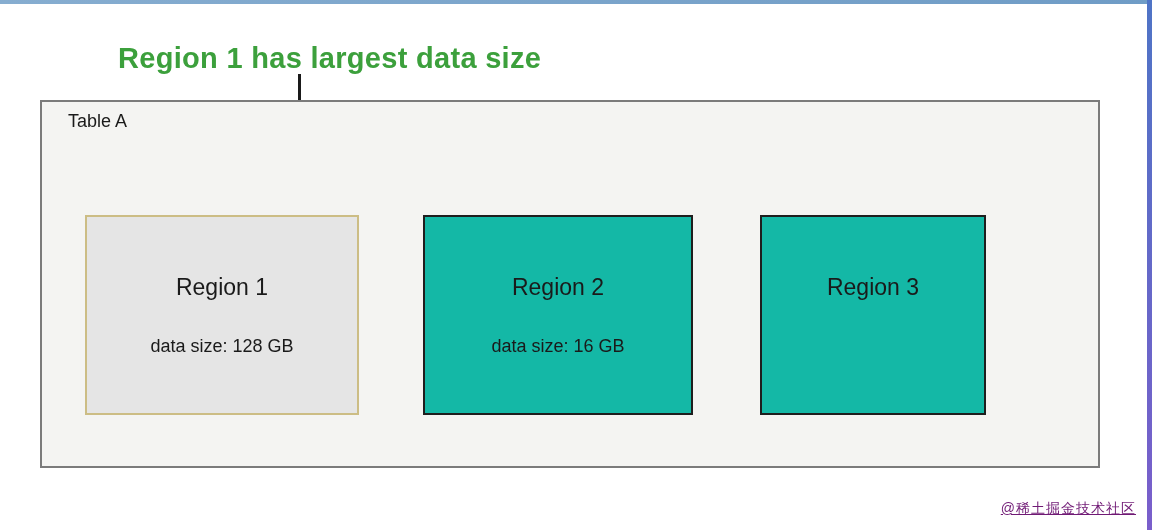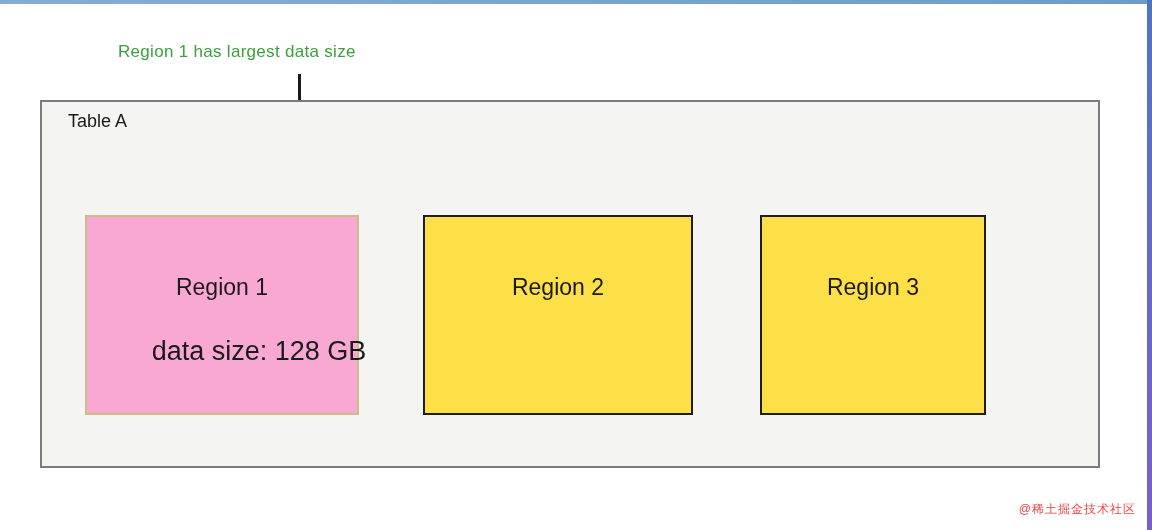--- a/index.html
+++ b/index.html
@@ -25,22 +25,22 @@
   .edge-right {
     position: absolute;
     right: 0; top: 0;
     width: 5px; height: 530px;
     background: linear-gradient(to bottom, #4f74c6, #7a5ecb);
   }
   
   .annotation {
     position: absolute;
     left: 118px; top: 42px;
-    font-size: 17px;
-    font-weight: 400;
+    font-size: 29px;
+    font-weight: 700;
     letter-spacing: 0.3px;
     color: #3ca03c;
     white-space: nowrap;
   }
   
   .arrow-line {
     position: absolute;
     left: 298px; top: 74px;
     width: 3px; height: 124px;
     background: #1a1a1a;
@@ -67,53 +67,53 @@
     left: 26px; top: 9px;
     font-size: 18px;
     color: #1a1a1a;
   }
   
   .region {
     position: absolute;
     top: 215px;
     height: 200px;
     box-sizing: border-box;
-    background: #fde047;
+    background: #14b8a6;
     border: 2px solid #1e1e1e;
   }
-  .region.r1 { left: 85px;  width: 274px; background: #f9a8d4; border-color: #ccbd85; }
+  .region.r1 { left: 85px;  width: 274px; background: #e5e5e5; border-color: #ccbd85; }
   .region.r2 { left: 423px; width: 270px; }
   .region.r3 { left: 760px; width: 226px; }
   .region-name {
     position: absolute;
     left: 0; top: 57px;
     width: 100%;
     text-align: center;
     font-size: 23px;
     color: #1a1a1a;
     white-space: nowrap;
   }
   .region-size {
     position: absolute;
     left: 0; top: 119px;
     width: 100%;
     text-align: center;
-    font-size: 27px;
+    font-size: 18px;
     color: #1a1a1a;
     white-space: nowrap;
-    padding-left: 37px;
   }
   
   .watermark {
     position: absolute;
     right: 16px; bottom: 12px;
-    font-size: 12px;
-    color: #ef4444;
+    font-size: 14px;
+    color: #701a75;
     letter-spacing: 1px;
     white-space: nowrap;
+    text-decoration: underline;
   }
 </style>
 </head>
 <body>
 
 <div class="canvas">
 
   <div class="edge-top"></div>
   <div class="edge-right"></div>
 
@@ -126,20 +126,21 @@
     <div class="table-label">Table A</div>
   </div>
 
   <div class="region r1">
     <div class="region-name">Region 1</div>
     <div class="region-size">data size: 128 GB</div>
   </div>
 
   <div class="region r2">
     <div class="region-name">Region 2</div>
+    <div class="region-size">data size: 16 GB</div>
   </div>
 
   <div class="region r3">
     <div class="region-name">Region 3</div>
   </div>
 
   <div class="watermark">@稀土掘金技术社区</div>
 
 </div>
 

